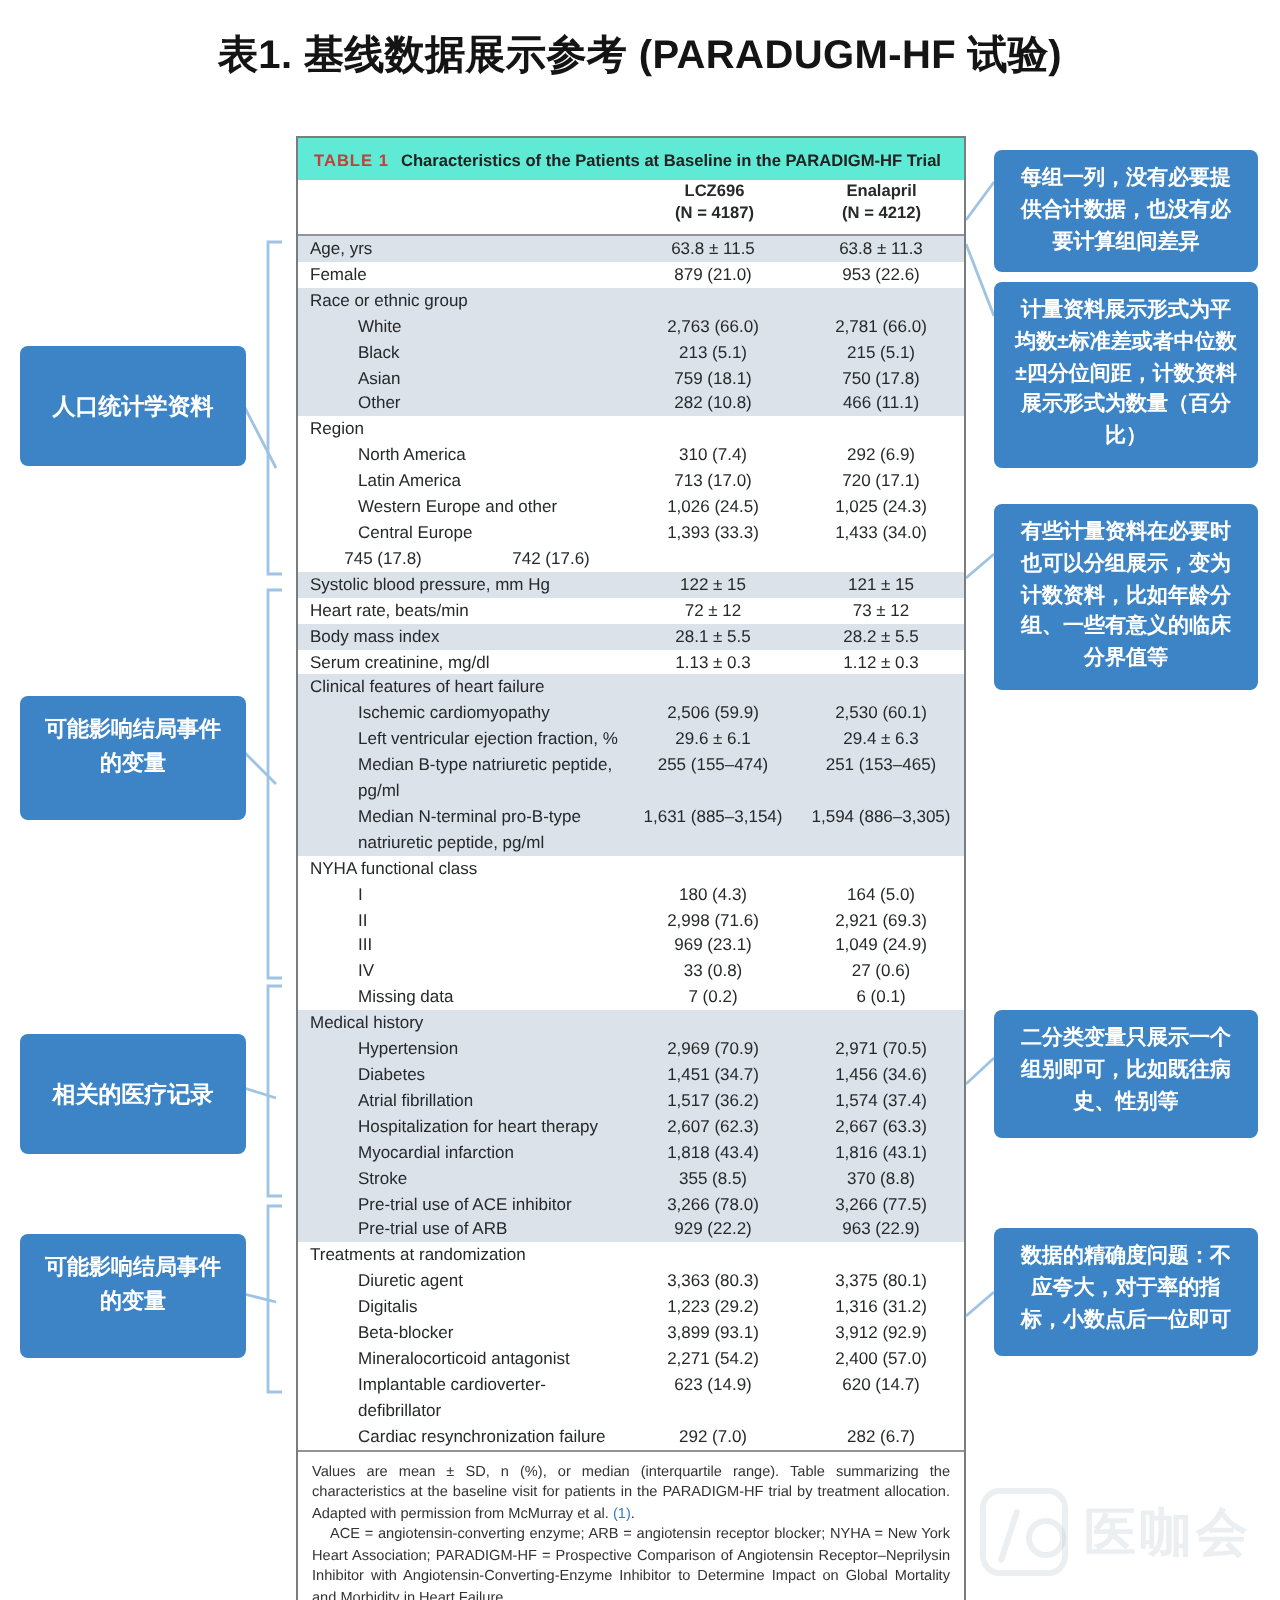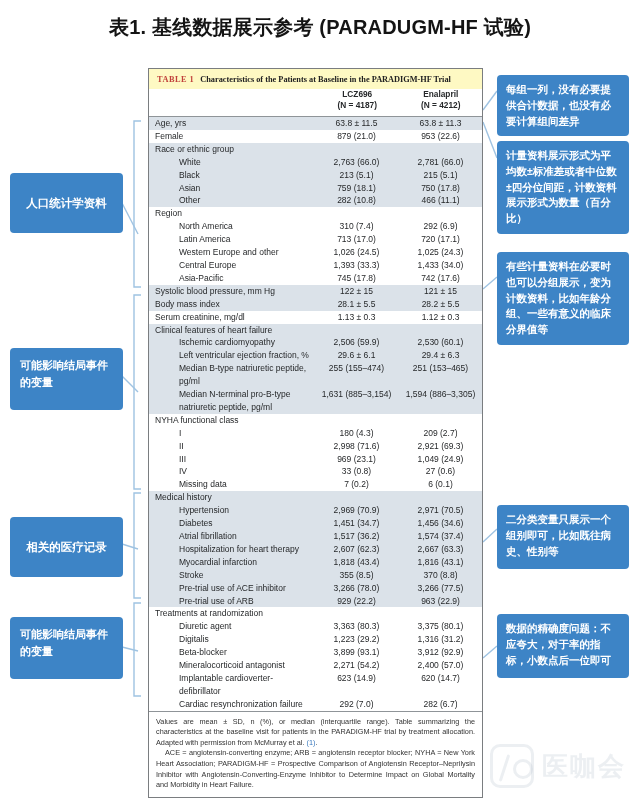--- a/index.html
+++ b/index.html
@@ -9,22 +9,22 @@
   *{box-sizing:border-box;margin:0;padding:0;}
   html,body{width:640px;height:800px;background:#fff;overflow:hidden;
     font-family:"Liberation Sans","DejaVu Sans",sans-serif;}
   .page{position:relative;width:640px;height:800px;background:#fff;}
   .main-title{position:absolute;left:0;top:14px;width:640px;text-align:center;
     font-size:20px;font-weight:700;color:#141414;letter-spacing:0.2px;}
   svg.overlay{position:absolute;left:0;top:0;z-index:1;pointer-events:none;}
   
   .jtable{position:absolute;left:148px;top:68px;width:335px;z-index:2;
     border:1px solid var(--border);background:#fff;color:#26282a;}
-  .t-titlebar{display:flex;align-items:baseline;gap:6px;background:#fef9c3;
-    padding:6px 8px 5px;font-size:8.3px;font-family:Liberation Serif, serif;}
+  .t-titlebar{display:flex;align-items:baseline;gap:6px;background:#5eead4;
+    padding:6px 8px 5px;font-size:8.3px;}
   .t-label{color:var(--red);font-weight:700;letter-spacing:0.5px;}
   .t-title{font-weight:700;color:#222;}
   .t-colhead{display:flex;padding:0 0 5px;border-bottom:1.4px solid var(--rule);
     font-size:8.3px;font-weight:700;}
   .t-colhead .sp{width:167px;}
   .t-colhead .col{width:85px;text-align:center;line-height:11px;}
   .t-colhead .col:last-child{width:83px;}
   .t-body{font-size:8.5px;}
   .row{display:flex;}
   .row>div{line-height:12.9px;}
@@ -32,21 +32,21 @@
   .row.ind .rl{padding-left:30px;}
   .row .rv{width:85px;text-align:center;}
   .row .rv:last-child{width:83px;}
   .row.shade{background:var(--shade);}
   .t-foot{border-top:1.2px solid var(--rule);padding:5px 7px 6px;
     font-size:7.3px;line-height:1.45;color:#333;text-align:justify;}
   .t-foot p.p2{text-indent:9px;}
   .ref{color:var(--link);}
   
   .callout{position:absolute;z-index:2;background:var(--callout);color:#fff;
-    border-radius:4px;font-weight:600;}
+    border-radius:4px;font-weight:600;text-align:center;}
   .c-left{left:10px;width:113px;}
   .c-center{display:flex;align-items:center;justify-content:center;
     text-align:center;font-size:11.5px;}
   .c-pad{padding:9px 10px;font-size:11px;line-height:1.55;}
   .c-right{left:497px;width:132px;padding:7px 9px;font-size:10.5px;line-height:1.5;}
   #cl1{top:173px;height:60px;}
   #cl2{top:348px;height:62px;}
   #cl3{top:517px;height:60px;}
   #cl4{top:617px;height:62px;}
   #cr1{top:75px;min-height:58px;}
@@ -161,29 +161,33 @@
           <div class="rl">Western Europe and other</div>
           <div class="rv">1,026 (24.5)</div>
           <div class="rv">1,025 (24.3)</div>
         </div>
         <div class="row ind">
           <div class="rl">Central Europe</div>
           <div class="rv">1,393 (33.3)</div>
           <div class="rv">1,433 (34.0)</div>
         </div>
         <div class="row ind">
-          <div class="rl">Asia-Pacific</div>
           <div class="rv">745 (17.8)</div>
           <div class="rv">742 (17.6)</div>
         </div>
         <div class="row shade">
           <div class="rl">Systolic blood pressure, mm Hg</div>
           <div class="rv">122 ± 15</div>
           <div class="rv">121 ± 15</div>
         </div>
+        <div class="row">
+          <div class="rl">Heart rate, beats/min</div>
+          <div class="rv">72 ± 12</div>
+          <div class="rv">73 ± 12</div>
+        </div>
         <div class="row shade">
           <div class="rl">Body mass index</div>
           <div class="rv">28.1 ± 5.5</div>
           <div class="rv">28.2 ± 5.5</div>
         </div>
         <div class="row">
           <div class="rl">Serum creatinine, mg/dl</div>
           <div class="rv">1.13 ± 0.3</div>
           <div class="rv">1.12 ± 0.3</div>
         </div>
@@ -213,21 +217,21 @@
           <div class="rv">1,594 (886–3,305)</div>
         </div>
         <div class="row">
           <div class="rl">NYHA functional class</div>
           <div class="rv"></div>
           <div class="rv"></div>
         </div>
         <div class="row ind">
           <div class="rl">I</div>
           <div class="rv">180 (4.3)</div>
-          <div class="rv">209 (2.7)</div>
+          <div class="rv">164 (5.0)</div>
         </div>
         <div class="row ind">
           <div class="rl">II</div>
           <div class="rv">2,998 (71.6)</div>
           <div class="rv">2,921 (69.3)</div>
         </div>
         <div class="row ind">
           <div class="rl">III</div>
           <div class="rv">969 (23.1)</div>
           <div class="rv">1,049 (24.9)</div>

